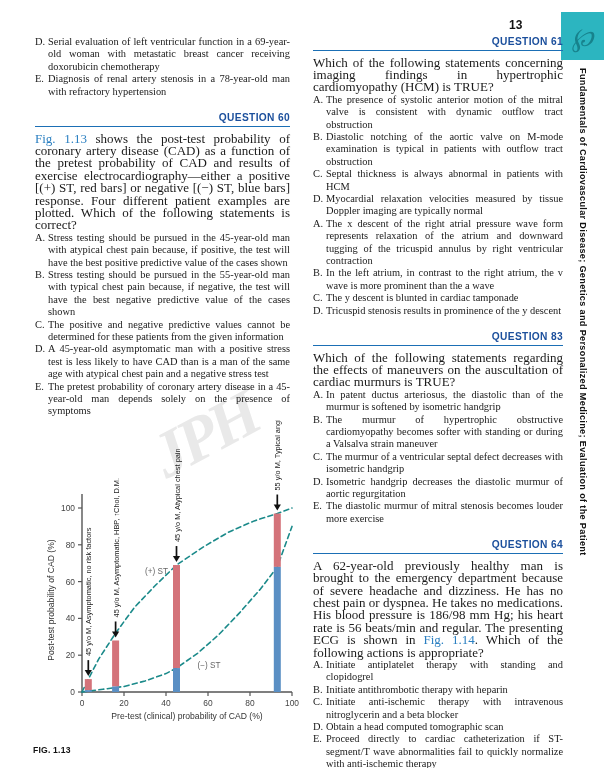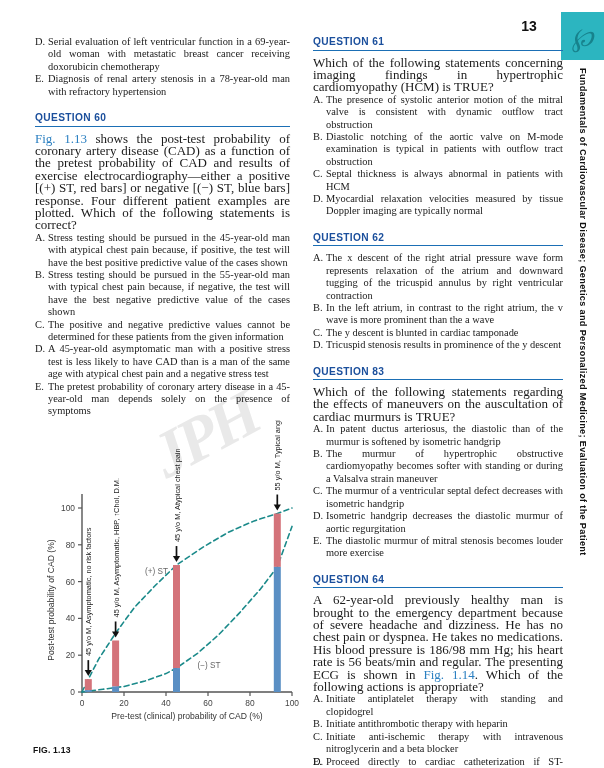--- a/index.html
+++ b/index.html
@@ -71,24 +71,24 @@
     line-height: 1;
     padding-top: 2px;
   }
 
   
   .folio {
     position: absolute;
     top: 18px;
     left: 509px;
     width: 40px;
-    text-align: center;
+    text-align: left;
     font-family: "Liberation Sans", sans-serif;
     font-weight: bold;
-    font-size: 14px;
+    font-size: 12px;
     color: #111;
   }
 
   
   .col {
     position: absolute;
     top: 36px;
   }
   .col-left  { left: 35px;  width: 255px; }
   .col-right { left: 313px; width: 250px; }
@@ -96,20 +96,21 @@
   
   .qhead {
     font-family: "Liberation Sans", sans-serif;
     font-weight: bold;
     font-size: 10.2px;
     letter-spacing: .35px;
     color: #1b4f9c;
     border-bottom: 1.6px solid #1b6fb5;
     padding-bottom: 2.5px;
     margin: 14px 0 6px 0;
+    text-align: right;
   }
   .qhead:first-child { margin-top: 0; }
 
   .stem {
     font-size: 13px;
     line-height: 12.4px;
     text-align: justify;
     margin: 0 0 0 0;
     hyphens: auto;
   }
@@ -302,21 +303,20 @@
       <li>
         <span class="ltr">C.</span>
         <span>Septal thickness is always abnormal in patients with HCM</span>
       </li>
       <li>
         <span class="ltr">D.</span>
         <span>Myocardial relaxation velocities measured by tissue Doppler imaging are typically normal</span>
       </li>
     </ol>
 
-    <div class="qhead">QUESTION 62</div>
     <ol class="opts">
       <li>
         <span class="ltr">A.</span>
         <span>The x descent of the right atrial pressure wave form represents relaxation of the atrium and downward tugging of the tricuspid annulus by right ventricular contraction</span>
       </li>
       <li>
         <span class="ltr">B.</span>
         <span>In the left atrium, in contrast to the right atrium, the v wave is more prominent than the a wave</span>
       </li>
       <li>
@@ -364,20 +364,21 @@
       <li>
         <span class="ltr">B.</span>
         <span>Initiate antithrombotic therapy with heparin</span>
       </li>
       <li>
         <span class="ltr">C.</span>
         <span>Initiate anti-ischemic therapy with intravenous nitroglycerin and a beta blocker</span>
       </li>
       <li>
         <span class="ltr">D.</span>
+        <span>Obtain a head computed tomographic scan</span>
       </li>
       <li>
         <span class="ltr">E.</span>
         <span>Proceed directly to cardiac catheterization if ST-segment/T wave abnormalities fail to quickly normalize with anti-ischemic therapy</span>
       </li>
     </ol>
 
   </div>
 </div>
 

